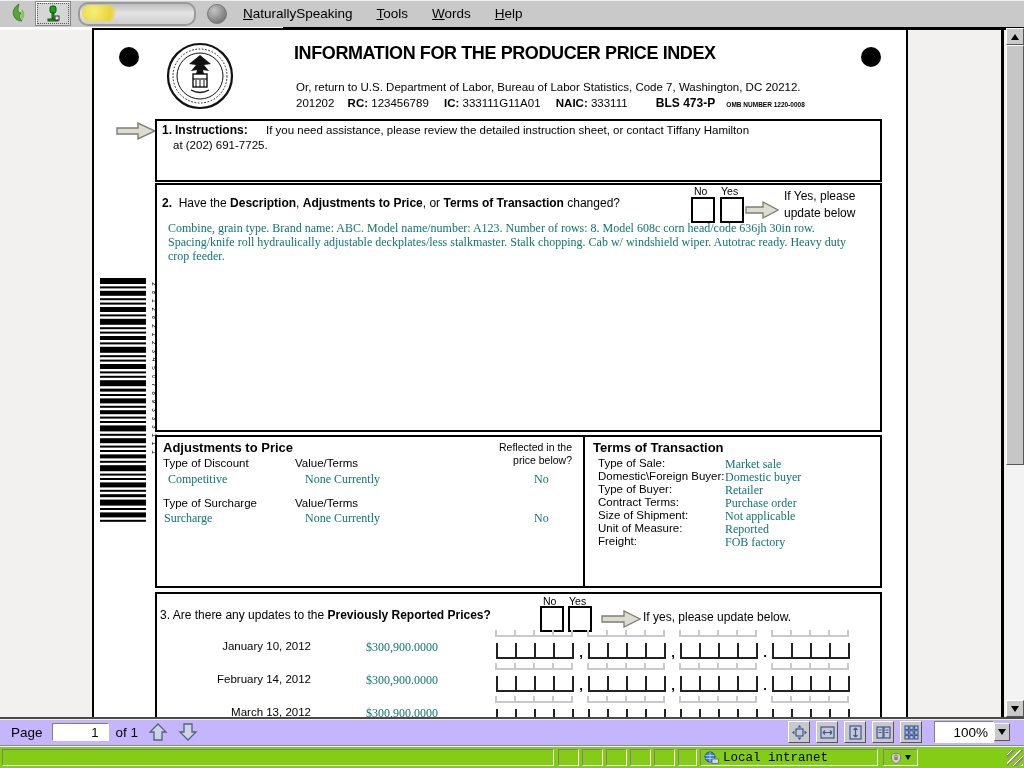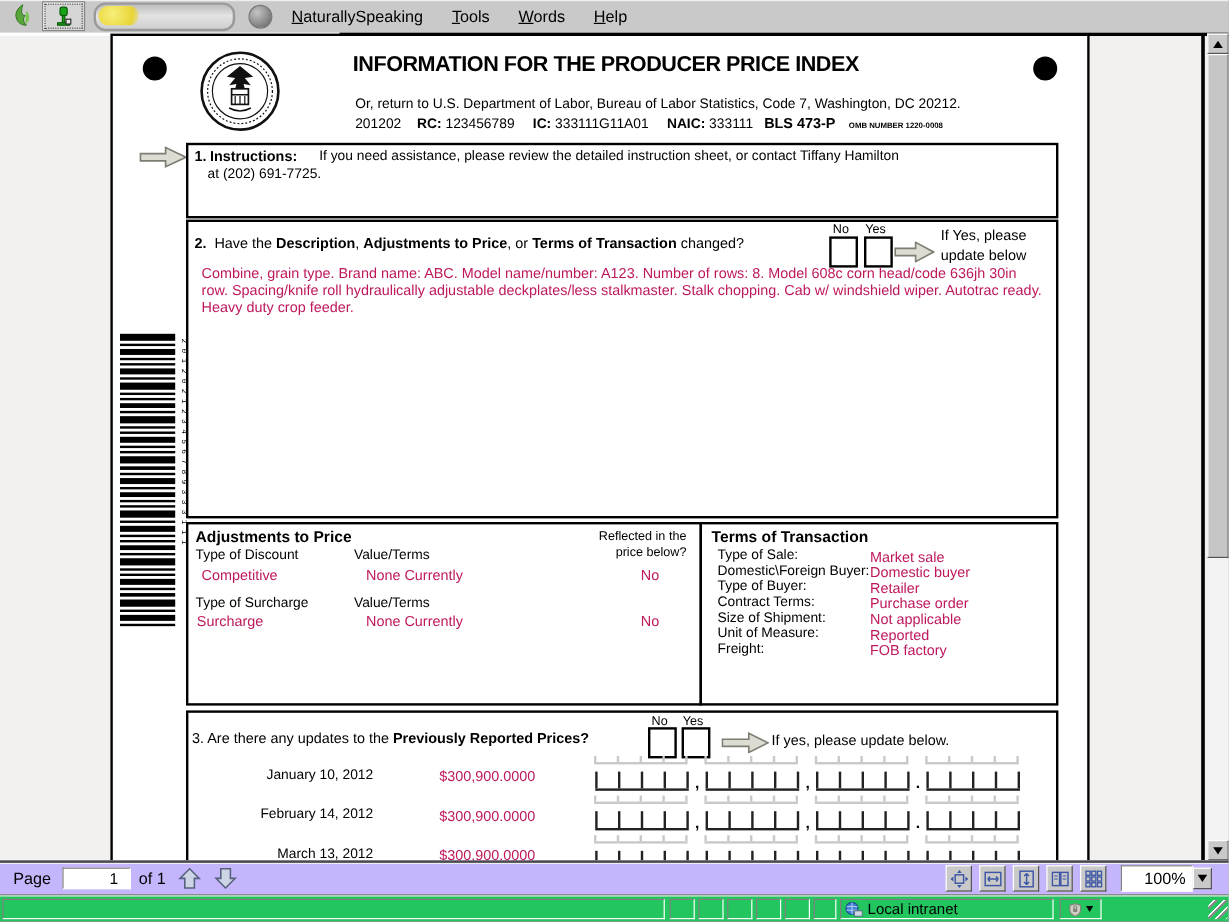--- a/index.html
+++ b/index.html
@@ -32,21 +32,21 @@
   .abs{position:absolute;}
   .dot{width:20px;height:20px;border-radius:50%;background:#000;}
   .h-title{font-size:18px;font-weight:bold;letter-spacing:-0.4px;color:#000;white-space:nowrap;}
   .h-line{font-size:11.5px;color:#000;white-space:nowrap;}
   .h-bold{font-weight:bold;font-size:12.5px;}
   .h-codes{font-size:11.5px;white-space:nowrap;}
   .h-codes b{font-size:11.5px;}
   .omb{font-size:6.5px;font-weight:bold;margin-left:8px;}
   .formbox{position:absolute;border:2px solid #000;background:transparent;}
   .blue{color:#1736cf;}
-  .red{color:#be185d;font-family:Liberation Sans, sans-serif;}
+  .red{color:#0f766e;font-family:Liberation Serif, serif;}
   .lbl{font-size:11.5px;color:#000;white-space:nowrap;}
   .lbl-b{font-weight:bold;}
   .small-lbl{font-size:10.5px;color:#000;}
   .sec-head{font-size:13px;font-weight:bold;white-space:nowrap;}
   .desc{font-size:12px;line-height:14px;letter-spacing:0;}
   .chk{position:absolute;width:20px;height:22px;border:2px solid #000;background:#fff;}
   .comb{display:flex;height:14px;border-bottom:2px solid #222;}
   .comb i{display:block;width:17px;border-left:2px solid #222;}
   .comb i:last-child{border-right:2px solid #222;}
   .comb.ghost{border-color:#c9c9c9;height:5px;}
@@ -75,22 +75,22 @@
   .nav-arrow{margin-left:10px;}
   .spacer{flex:1;}
   .tb-btn{width:22px;height:22px;margin-left:6px;background:#c9c9c9;border:1px solid;border-color:#fff #555 #555 #fff;
           box-sizing:border-box;display:flex;align-items:center;justify-content:center;}
   .zoom-box{width:58px;height:20px;margin-left:12px;background:#fff;border:1px solid;border-color:#808080 #fff #fff #808080;
           display:flex;align-items:center;}
   .zoom-val{flex:1;text-align:right;font-size:13.5px;padding-right:5px;}
   .zoom-drop{width:16px;height:18px;background:#c9c9c9;border:1px solid;border-color:#fff #555 #555 #fff;
           box-sizing:border-box;display:flex;align-items:center;justify-content:center;margin-right:14px;}
   
-  .statusbar{position:absolute;left:0;top:745px;width:1024px;height:23px;background:#22c55e;
-          border-top:1px solid #8a8a8a;box-shadow:inset 0 1px 0 #eee;}
+  .statusbar{position:absolute;left:0;top:745px;width:1024px;height:23px;background:#84cc16;
+          border-top:1px solid #8a8a8a;box-shadow:inset 0 1px 0 #eee;font-family:Liberation Mono, monospace;}
   .panel{position:absolute;top:3px;height:17px;border:1px solid;border-color:#808080 #fff #fff #808080;box-sizing:border-box;}
   .zone{display:flex;align-items:center;font-size:12.5px;padding-left:3px;white-space:nowrap;}
   .grip{position:absolute;right:1px;top:4px;width:16px;height:16px;
         background:repeating-linear-gradient(135deg,transparent 0 3px,#fff 3px 4px,#8a8a8a 4px 6px);}
 </style>
 </head>
 <body>
 
 <div id="screen">
 
@@ -143,21 +143,21 @@
       <div class="abs h-title" style="left:200px;top:13px;">INFORMATION FOR THE PRODUCER PRICE INDEX</div>
       <div class="abs h-line" style="left:202px;top:51px;">Or, return to U.S. Department of Labor, Bureau of Labor Statistics, Code 7, Washington, DC 20212.</div>
       <div class="abs h-codes" style="left:202px;top:66px;">
         <span>201202</span>
         <b style="margin-left:10px;">RC:</b>
         <span>123456789</span>
         <b style="margin-left:12px;">IC:</b>
         <span>333111G11A01</span>
         <b style="margin-left:12px;">NAIC:</b>
         <span>333111</span>
-        <b style="margin-left:6px;font-size:12px;">BLS 473-P</b>
+        <b style="margin-left:25px;font-size:12px;">BLS 473-P</b>
         <span class="omb">OMB NUMBER 1220-0008</span>
       </div>
 
       <svg class="abs" style="left:22px;top:91px;" width="40" height="20" viewBox="0 0 40 20">
         <path d="M1 7 H22 V2 L39 10 L22 18 V13 H1 Z" fill="#dededard" style="fill:#dcdcd2" stroke="#7d7d73" stroke-width="1.4"></path>
       </svg>
       <div class="formbox" style="left:61px;top:89px;width:723px;height:59px;"></div>
       <div class="abs lbl lbl-b" style="left:68px;top:93px;font-size:12px;">1.</div>
       <div class="abs lbl lbl-b" style="left:81px;top:93px;font-size:12px;">Instructions:</div>
       <div class="abs lbl blue" style="left:172px;top:94px;">If you need assistance, please review the detailed instruction sheet, or contact Tiffany Hamilton</div>

